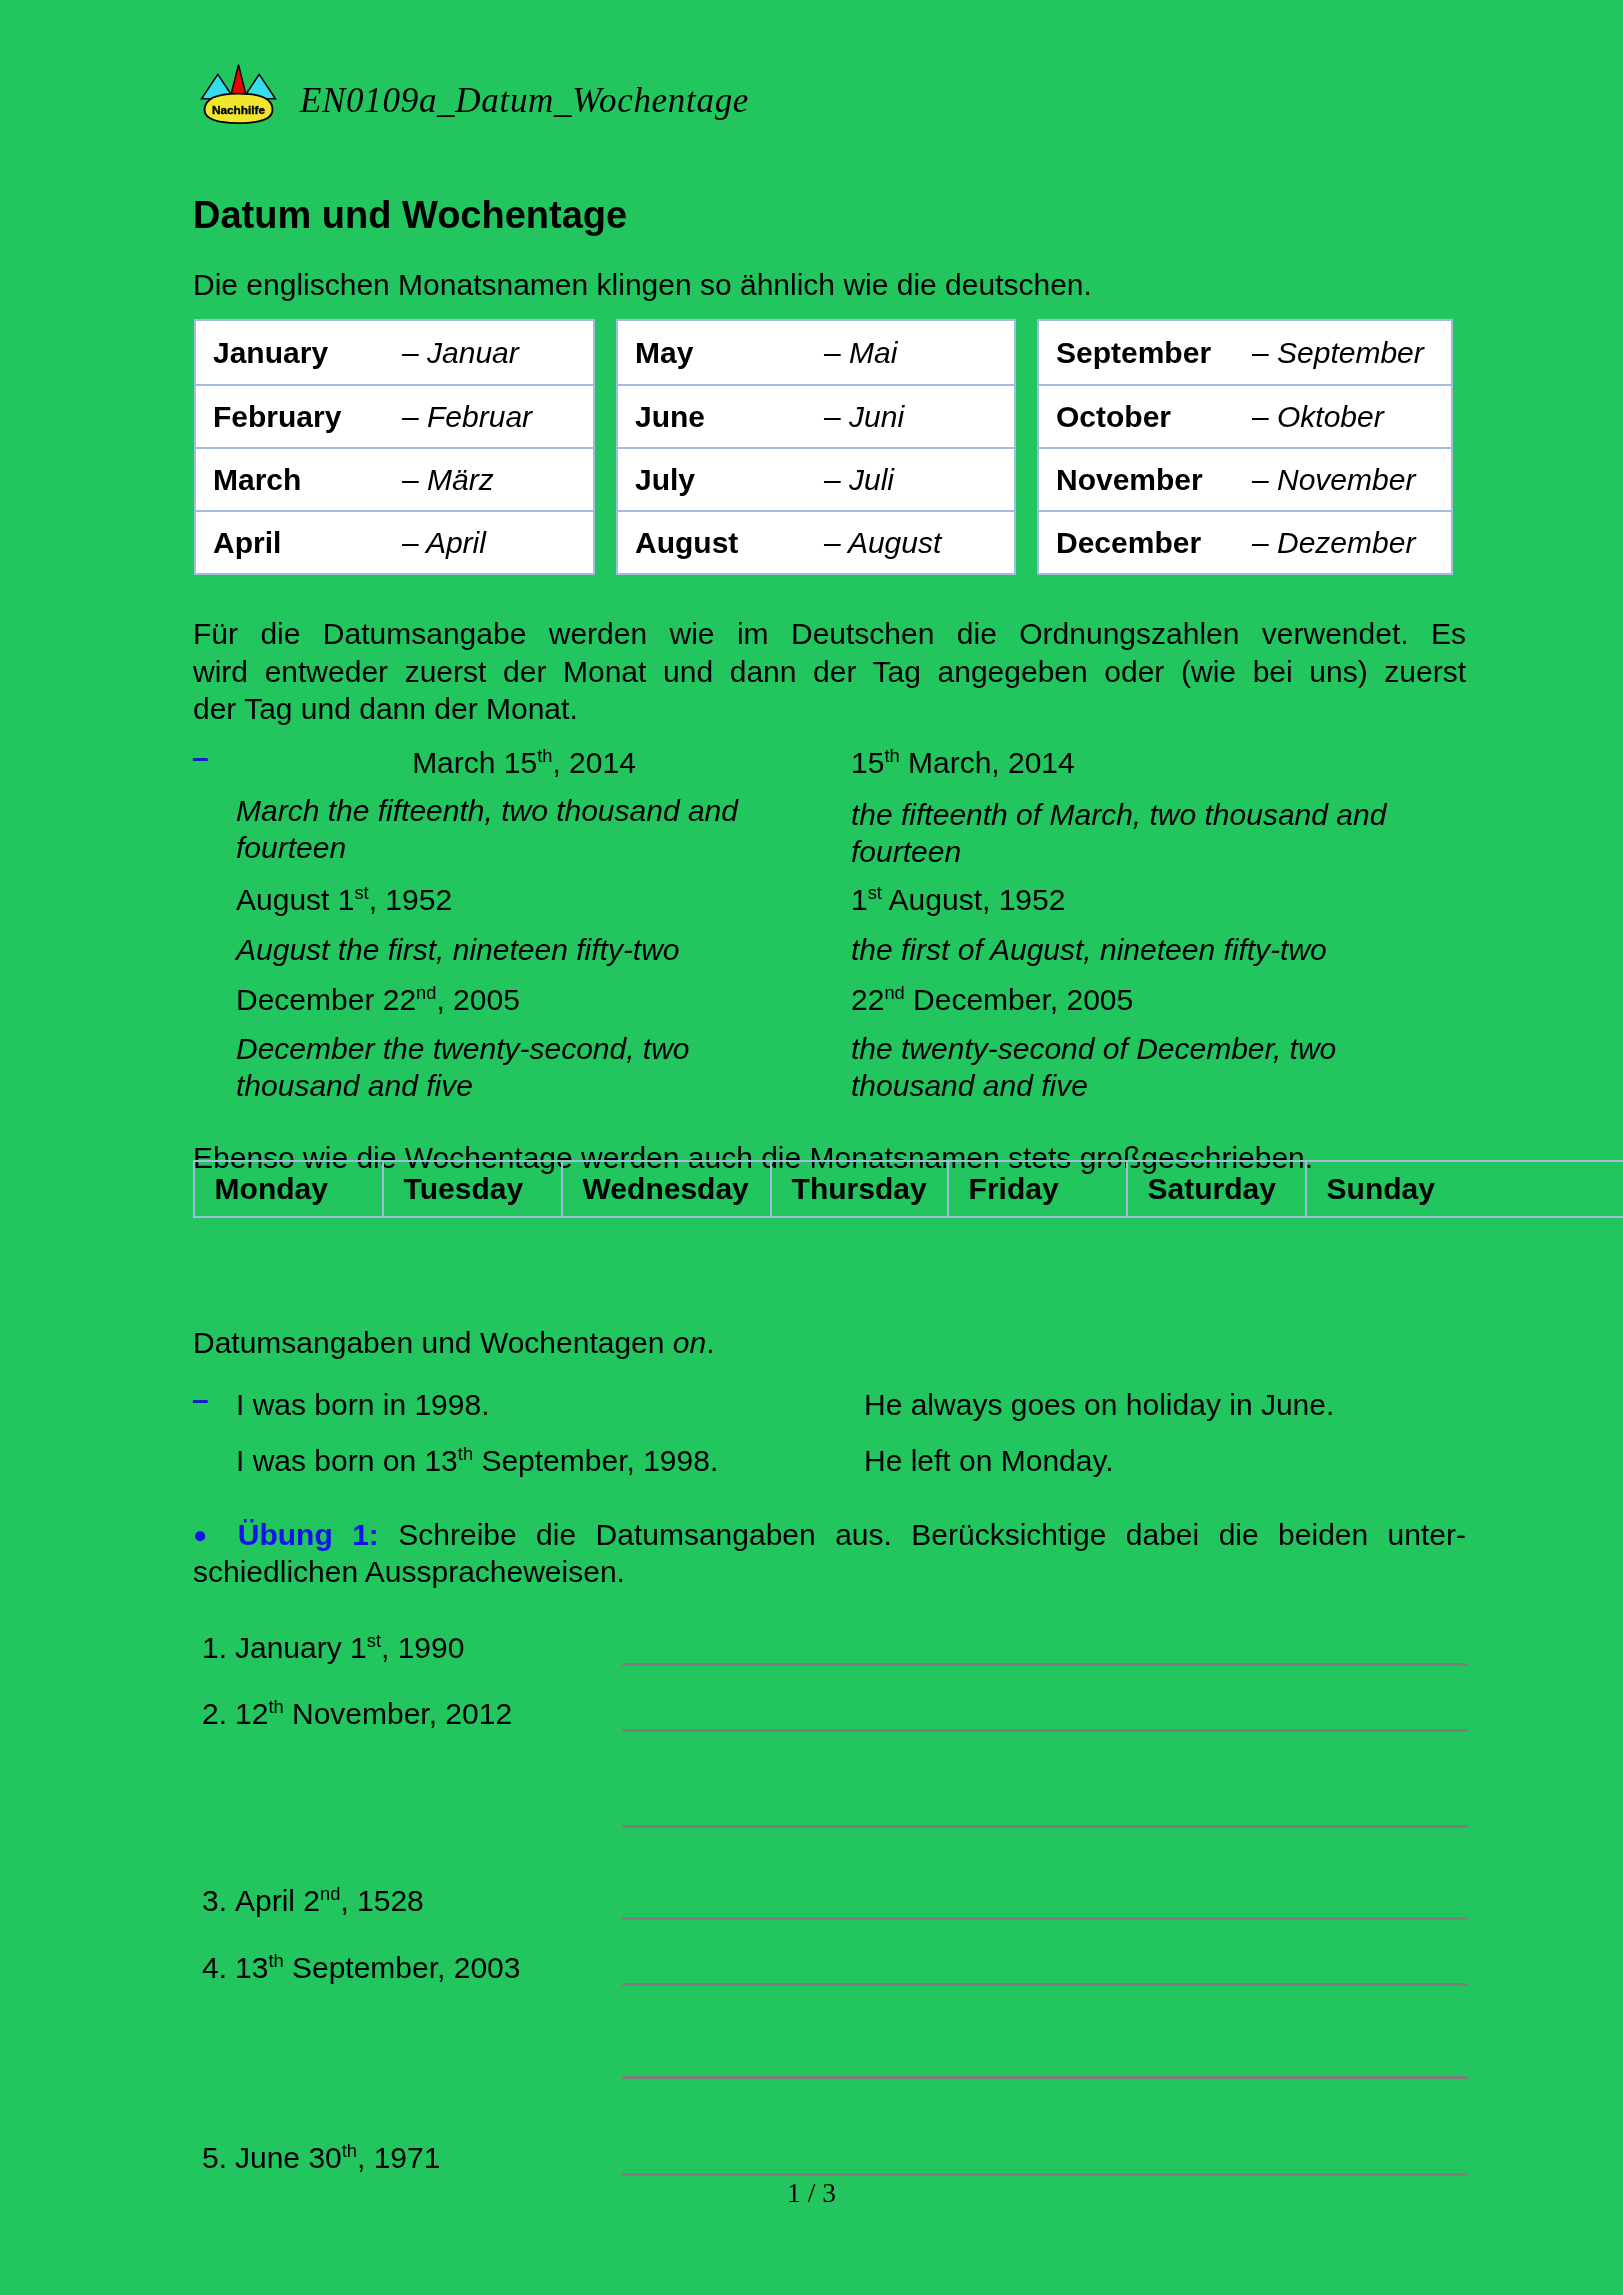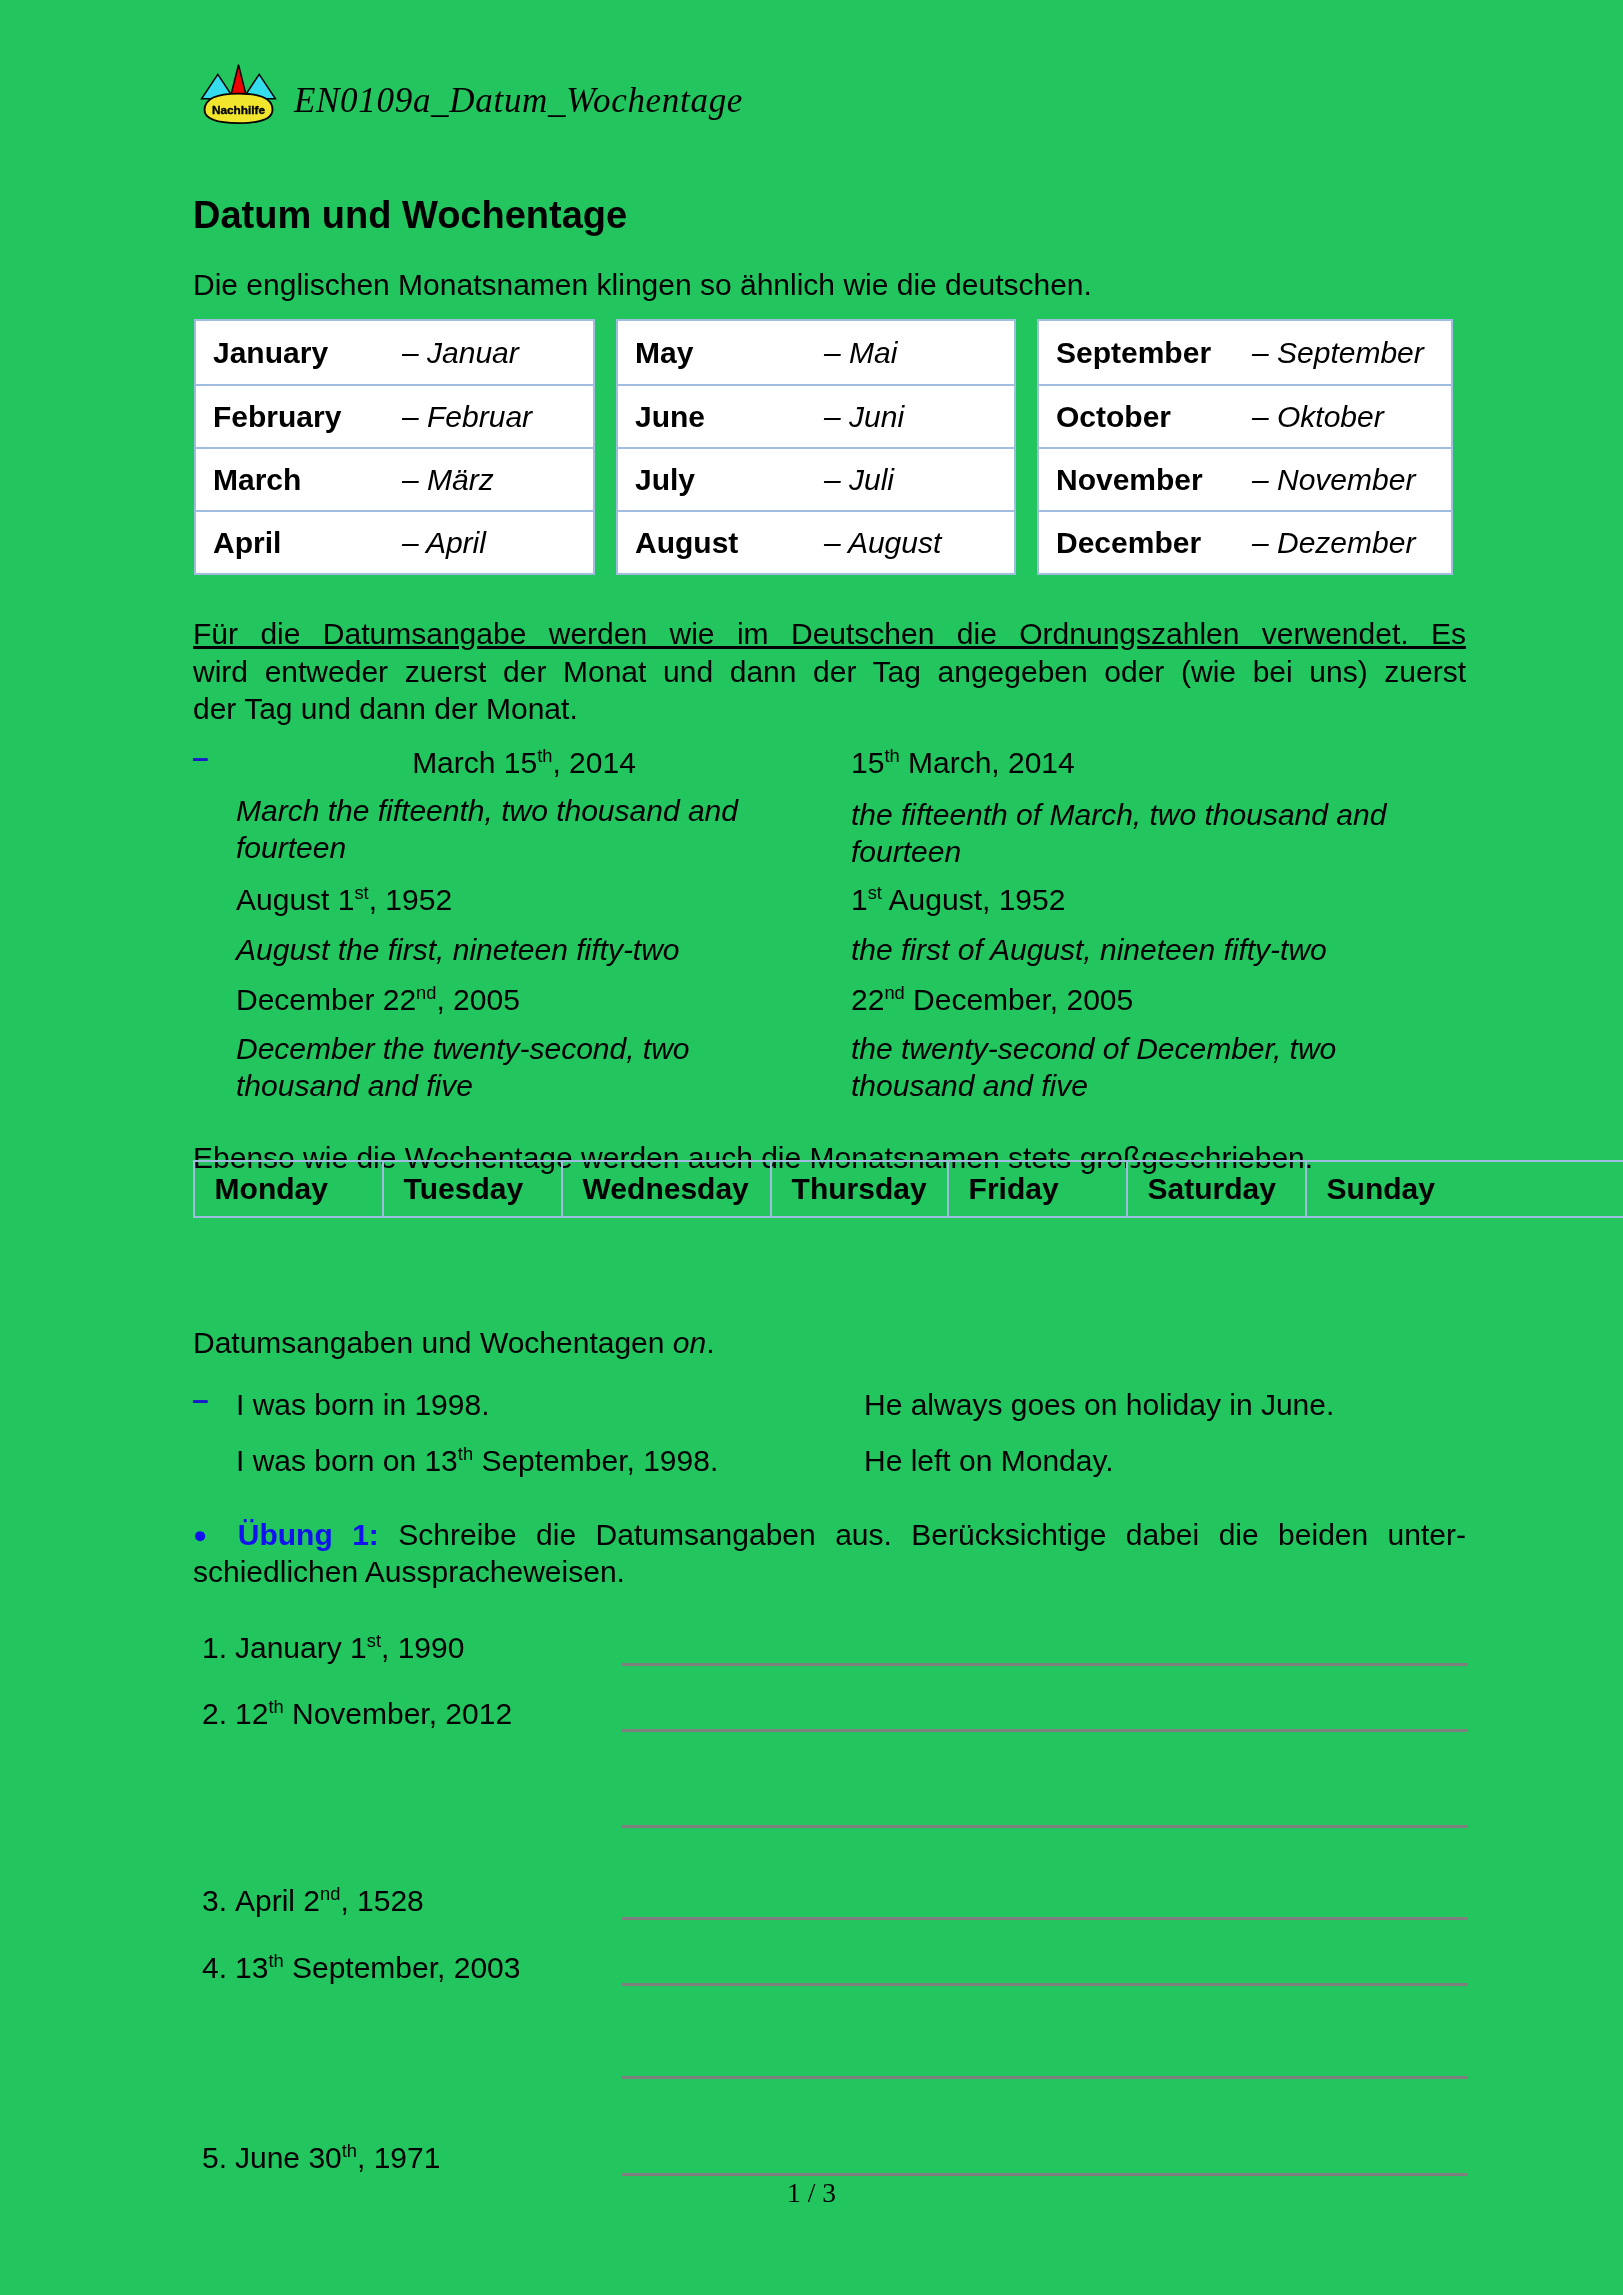--- a/index.html
+++ b/index.html
@@ -40,21 +40,21 @@
 
   <div class="abs" style="left:200px; top:64px; width:77px; height:68px;">
     <svg viewBox="0 0 100 92" width="77" height="68">
       <polygon points="22,14 44,47 0,47" fill="#33DDEE" stroke="#000" stroke-width="2"></polygon>
       <polygon points="78,14 100,47 56,47" fill="#33DDEE" stroke="#000" stroke-width="2"></polygon>
       <polygon points="50,1 61,45 39,45" fill="#EE0000" stroke="#000" stroke-width="2"></polygon>
       <path d="M4,62 Q4,40 50,40 Q96,40 96,62 Q96,80 50,80 Q4,80 4,62 Z" fill="#F2E52E" stroke="#000" stroke-width="2.5"></path>
       <text x="50" y="68" text-anchor="middle" font-family="Liberation Sans, sans-serif" font-size="16" font-weight="bold" fill="#000" stroke="#000" stroke-width="0.5">Nachhilfe</text>
     </svg>
   </div>
-  <div class="abs doc-id" style="left:294px; top:81px;">EN0109a_Datum_Wochentage</div>
+  <div class="abs doc-id" style="left:300px; top:81px;">EN0109a_Datum_Wochentage</div>
 
   <div class="abs page-title" style="left:193px; top:194px;">Datum und Wochentage</div>
 
   <div class="abs body46" style="left:193px; top:266px; width:1273px;">Die englischen Monatsnamen klingen so ähnlich wie die deutschen.</div>
 
   <div class="mtable" style="left:194px; top:319px; width:401px;">
     <div class="mrow">
         <span class="men">January</span>
         <span class="mde">– Januar</span>
       </div>
@@ -103,21 +103,21 @@
     <div class="mrow">
         <span class="men" style="width:196px;">November</span>
         <span class="mde">– November</span>
       </div>
     <div class="mrow">
         <span class="men" style="width:196px;">December</span>
         <span class="mde">– Dezember</span>
       </div>
   </div>
 
-  <div class="abs body46 jline" style="left:193px; top:615px; width:1273px;text-decoration:underline;">Für die Datumsangabe werden wie im Deutschen die Ordnungszahlen verwendet. Es</div>
+  <div class="abs body46 jline" style="left:193px; top:615px; width:1273px;">Für die Datumsangabe werden wie im Deutschen die Ordnungszahlen verwendet. Es</div>
   <div class="abs body46 jline" style="left:193px; top:653px; width:1273px;">wird entweder zuerst der Monat und dann der Tag angegeben oder (wie bei uns) zuerst</div>
   <div class="abs body46" style="left:193px; top:690px; width:1273px;">der Tag und dann der Monat.</div>
 
   <div class="abs dash-marker" style="left:192px; top:741px;">–</div>
 
   <div class="abs body46" style="left:236px; top:744px; width:576px;text-align:center;"><span>March 15</span><sup class="sup">th</sup><span>, 2014</span></div>
   <div class="abs body46" style="left:851px; top:744px; width:619px;"><span>15</span><sup class="sup">th</sup><span> March, 2014</span></div>
 
   <div class="abs body46 ital" style="left:236px; top:792px; width:576px;"><span>March the fifteenth, two thousand and</span><br><span>fourteen</span></div>
   <div class="abs body46 ital" style="left:851px; top:796px; width:619px;"><span>the fifteenth of March, two thousand and</span><br><span>fourteen</span></div>

